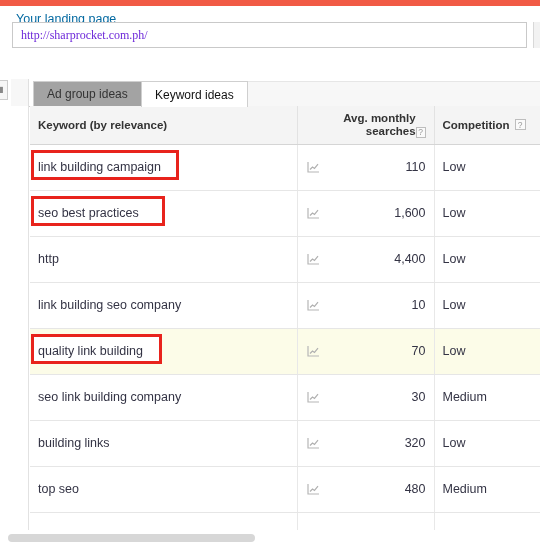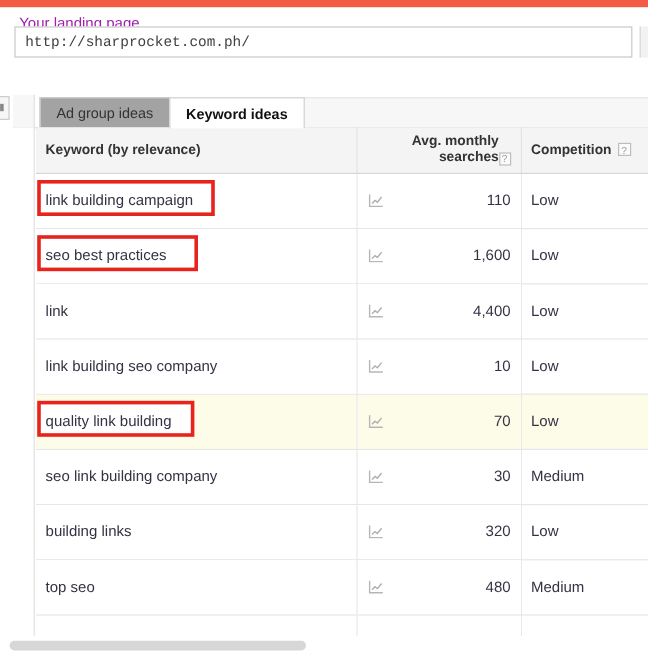--- a/index.html
+++ b/index.html
@@ -28,44 +28,44 @@
   }
 
   
   .landing-section {
     position: absolute;
     top: 10px; left: 0;
     width: 540px;
   }
   .landing-label {
     font-size: 12.5px;
-    color: #a21caf;
+    color: #0369a1;
     padding-left: 16px;
     line-height: 18px;
   }
   .landing-input-wrap {
     position: absolute;
     top: 22px;
     left: 12px;
     width: 515px;
     height: 26px;
     box-sizing: border-box;
     border: 1px solid #c9c9c9;
     background: #ffffff;
   }
   .landing-input {
     width: 100%;
     height: 100%;
     box-sizing: border-box;
     border: 0;
     outline: none;
     padding: 0 8px;
-    font-family: Liberation Mono, monospace;
+    font-family: Liberation Serif, serif;
     font-size: 12px;
-    color: #404040;
+    color: #6d28d9;
     background: transparent;
   }
   .right-stub {
     position: absolute;
     top: 22px;
     left: 533px;
     width: 7px;
     height: 26px;
     background: #f2f2f2;
     border-left: 1px solid #d8d8d8;
@@ -123,21 +123,21 @@
     color: #333333;
     border: 1px solid #cfcfcf;
     border-bottom: none;
     background: #a3a3a3;
     white-space: nowrap;
   }
   .tab.tab-ad-group { left: 22px; }
   .tab.tab-keyword {
     left: 130px;
     background: #ffffff;
-    font-weight: bold;
+    font-weight: normal;
     color: #111111;
     height: 26px;
     z-index: 3;
   }
   .tab-filler {
     position: absolute;
     top: 2px;
     left: 225px;
     right: 0;
     height: 25px;
@@ -352,21 +352,21 @@
         </tr>
         <tr>
           <td class="c-keyword"><div class="annot-box" style="left: 1px; top: 5px; width: 134px; height: 30px; border-color: rgb(232, 35, 28);"></div><span class="kw-text">seo best practices</span></td>
           <td class="c-searches"><span><svg class="trend-icon" viewBox="0 0 13 12" xmlns="http://www.w3.org/2000/svg">
                 <path d="M1 1 V11 H12" stroke="#b6b6b6" stroke-width="1.2" fill="none"></path>
                 <path d="M3 8.5 L5.5 6 L7.5 7.5 L11 3.2" stroke="#b0b0b0" stroke-width="1.2" fill="none"></path>
               </svg></span><span>1,600</span></td>
           <td class="c-competition"><span>Low</span></td>
         </tr>
         <tr>
-          <td class="c-keyword"><span class="kw-text">link</span></td>
+          <td class="c-keyword"><span class="kw-text">http</span></td>
           <td class="c-searches"><span><svg class="trend-icon" viewBox="0 0 13 12" xmlns="http://www.w3.org/2000/svg">
                 <path d="M1 1 V11 H12" stroke="#b6b6b6" stroke-width="1.2" fill="none"></path>
                 <path d="M3 8.5 L5.5 6 L7.5 7.5 L11 3.2" stroke="#b0b0b0" stroke-width="1.2" fill="none"></path>
               </svg></span><span>4,400</span></td>
           <td class="c-competition"><span>Low</span></td>
         </tr>
         <tr>
           <td class="c-keyword"><span class="kw-text">link building seo company</span></td>
           <td class="c-searches"><span><svg class="trend-icon" viewBox="0 0 13 12" xmlns="http://www.w3.org/2000/svg">
                 <path d="M1 1 V11 H12" stroke="#b6b6b6" stroke-width="1.2" fill="none"></path>

